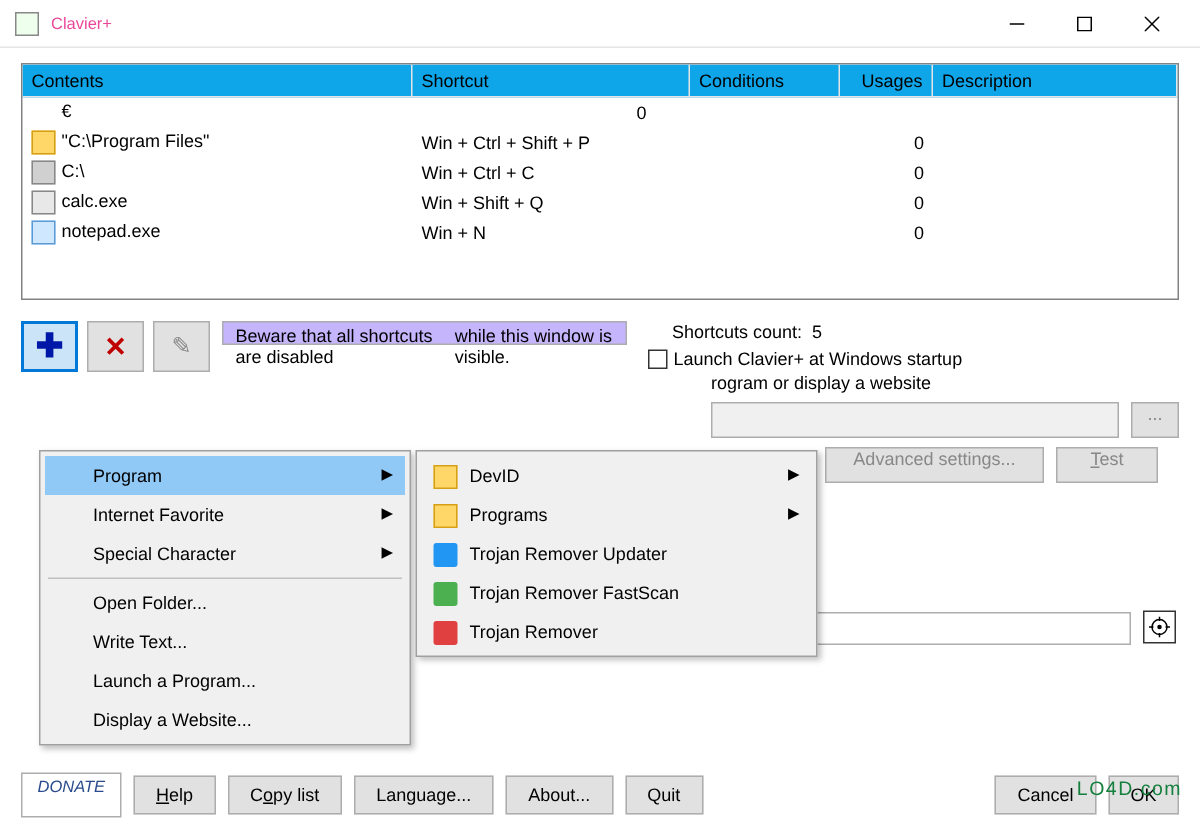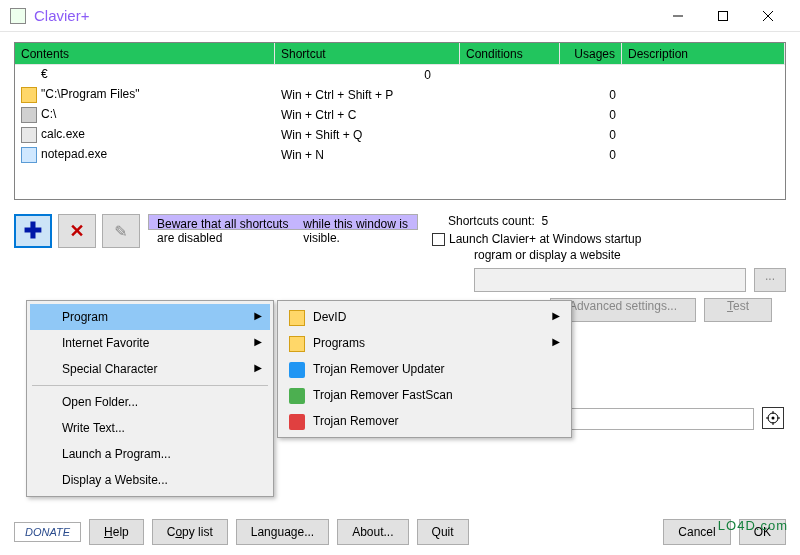--- a/index.html
+++ b/index.html
@@ -23,21 +23,21 @@
     background: #fff;
     border-bottom: 1px solid #e5e5e5;
   }
   .titlebar .app-icon {
     width: 16px; height: 16px;
     margin-right: 8px;
     background: #efe;
     border: 1px solid #888;
     display: inline-block;
   }
-  .titlebar .title { flex: 1; font-size: 15px; color: #8b5cf6; }
+  .titlebar .title { flex: 1; font-size: 11px; color: #ec4899; }
   .win-controls { display: flex; gap: 0; }
   .win-btn {
     width: 45px; height: 30px;
     display: flex; align-items: center; justify-content: center;
     color: #000;
   }
   .win-btn svg { width: 10px; height: 10px; }
 
   
   .content {
@@ -46,21 +46,21 @@
 
   
   .table-wrap {
     border: 1px solid #828282;
     background: #fff;
     height: 158px;
     overflow: hidden;
   }
   .table-header {
     display: flex;
-    background: #22c55e;
+    background: #0ea5e9;
     height: 22px;
     align-items: center;
     border-bottom: 1px solid #e5e5e5;
   }
   .th {
     padding: 2px 6px;
     font-size: 12px;
     color: #000;
     border-right: 1px solid #e5e5e5;
     height: 100%;
@@ -176,21 +176,21 @@
   .menu-item .arrow {
     position: absolute;
     right: 8px;
     font-size: 10px;
   }
   .menu-sep {
     border-top: 1px solid #c0c0c0;
     margin: 3px 2px;
   }
   .menu1 { left: 26px; top: 300px; width: 248px; }
-  .menu2 { left: 277px; top: 300px; width: 295px; }
+  .menu2 { left: 277px; top: 300px; width: 268px; }
 
   .menu-icon {
     width: 16px; height: 16px;
     position: absolute;
     left: 8px;
     display: inline-block;
   }
   .mi-folder { background: #ffd769; border: 1px solid #d4a017; }
   .mi-shield-green { background: #4caf50; border-radius: 2px; }
   .mi-shield-blue { background: #2196f3; border-radius: 2px; }
@@ -243,21 +243,21 @@
     background: #e1e1e1;
     height: 26px;
     padding: 0 14px;
     font-size: 12px;
     display: flex;
     align-items: center;
   }
   .donate-btn {
     border: 1px solid #adadad;
     background: #fff;
-    height: 20px;
+    height: 30px;
     padding: 3px 10px;
     font-size: 11px;
     font-style: italic;
     color: #2a4b8d;
   }
   .spacer { flex: 1; }
 
   .target-icon {
     border: 1px solid #333;
     width: 22px; height: 22px;

